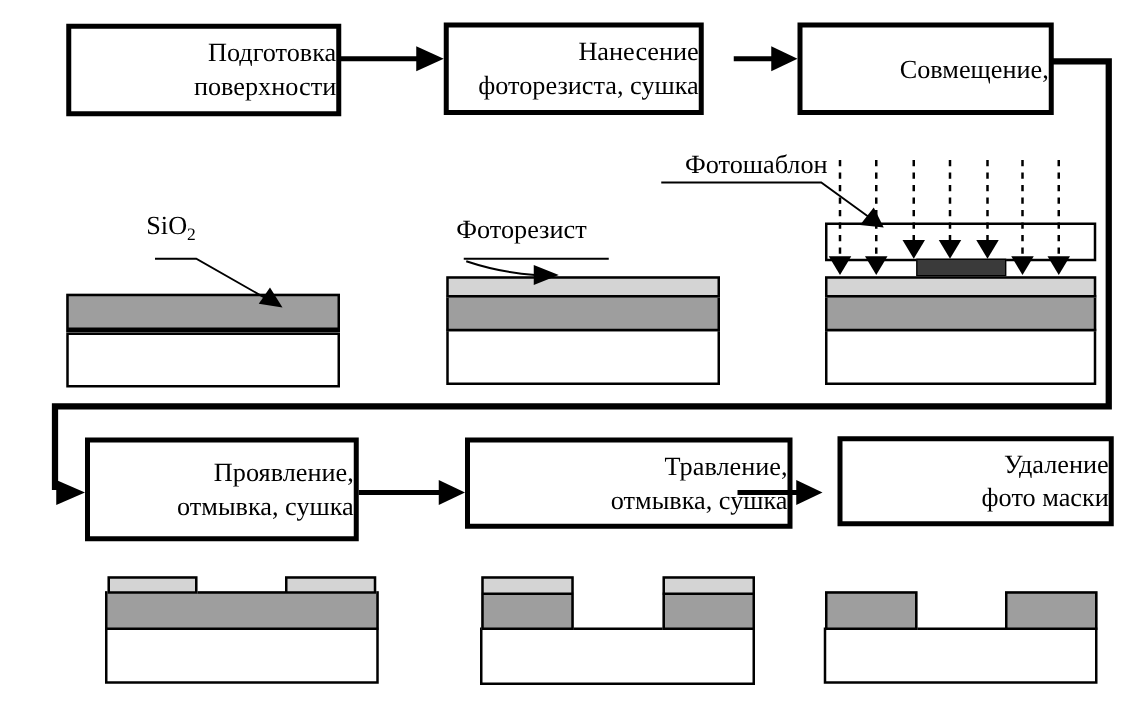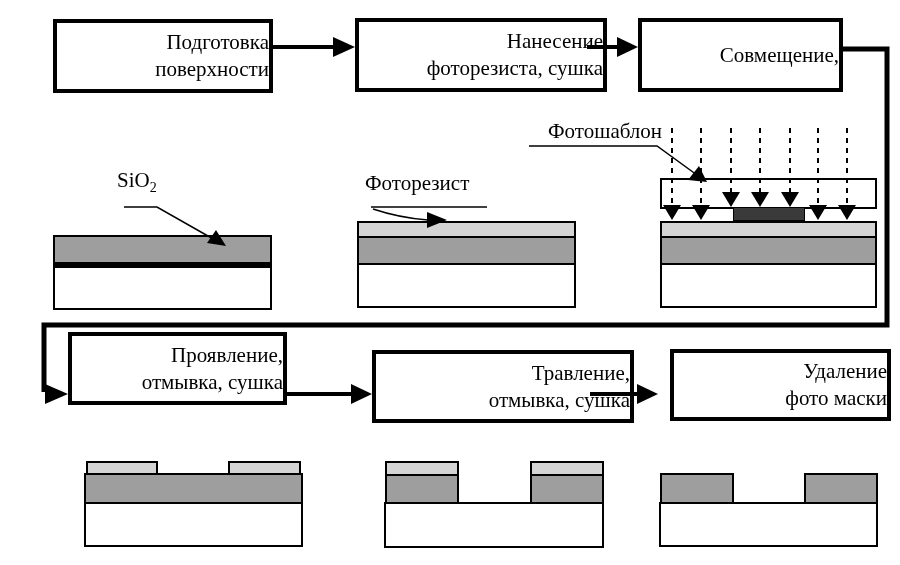--- a/index.html
+++ b/index.html
@@ -19,29 +19,29 @@
 </style>
 </head>
 <body>
 
 <div id="canvas">
 
   <div class="fbox" style="left:53px; top:19px; width:220px; height:74px;">
     <div>Подготовка</div>
     <div>поверхности</div>
   </div>
-  <div class="fbox" style="left:355px; top:18px; width:252px; height:74px;">
+  <div class="fbox" style="left:355px; top:18px; width:208px; height:74px;">
     <div>Нанесение</div>
     <div>фоторезиста, сушка</div>
   </div>
   <div class="fbox" style="left:638px; top:18px; width:205px; height:74px;">
     <div>Совмещение,</div>
   </div>
 
-  <div class="fbox" style="left:68px; top:332px; width:219px; height:73px;">
+  <div class="fbox" style="left:68px; top:350px; width:219px; height:83px;">
     <div>Проявление,</div>
     <div>отмывка, сушка</div>
   </div>
   <div class="fbox" style="left:372px; top:350px; width:262px; height:73px;font-family:Liberation Serif, serif;">
     <div>Травление,</div>
     <div>отмывка, сушка</div>
   </div>
   <div class="fbox" style="left:658px; top:349px; width:221px; height:72px;margin-left:12px;">
     <div>Удаление</div>
     <div>фото маски</div>

